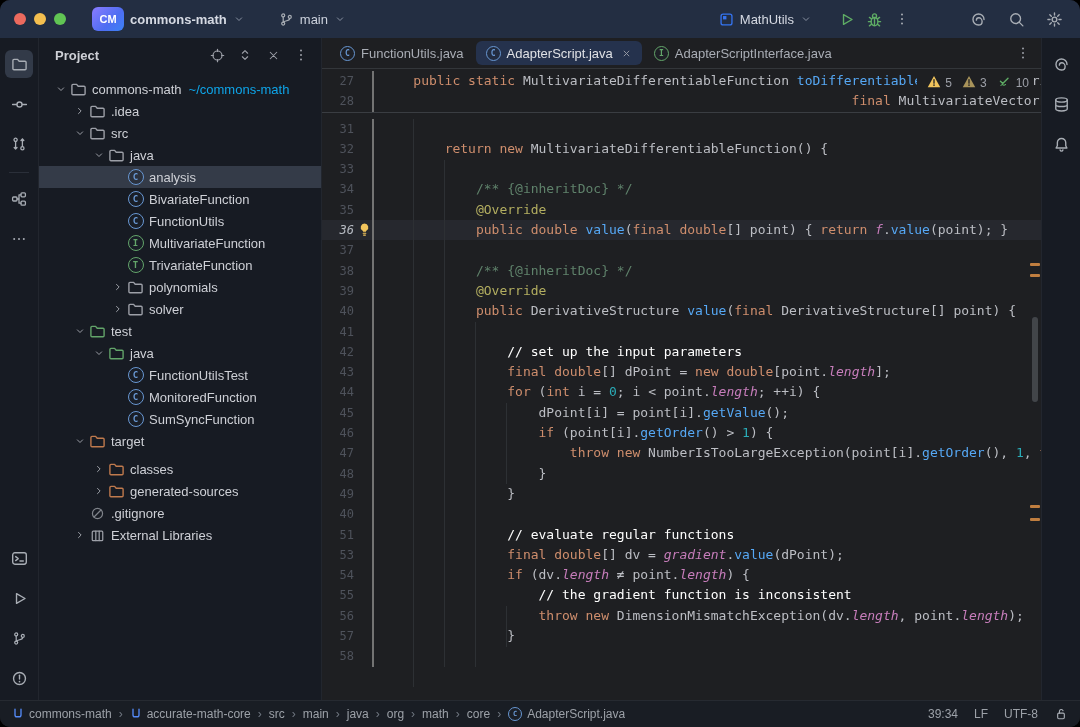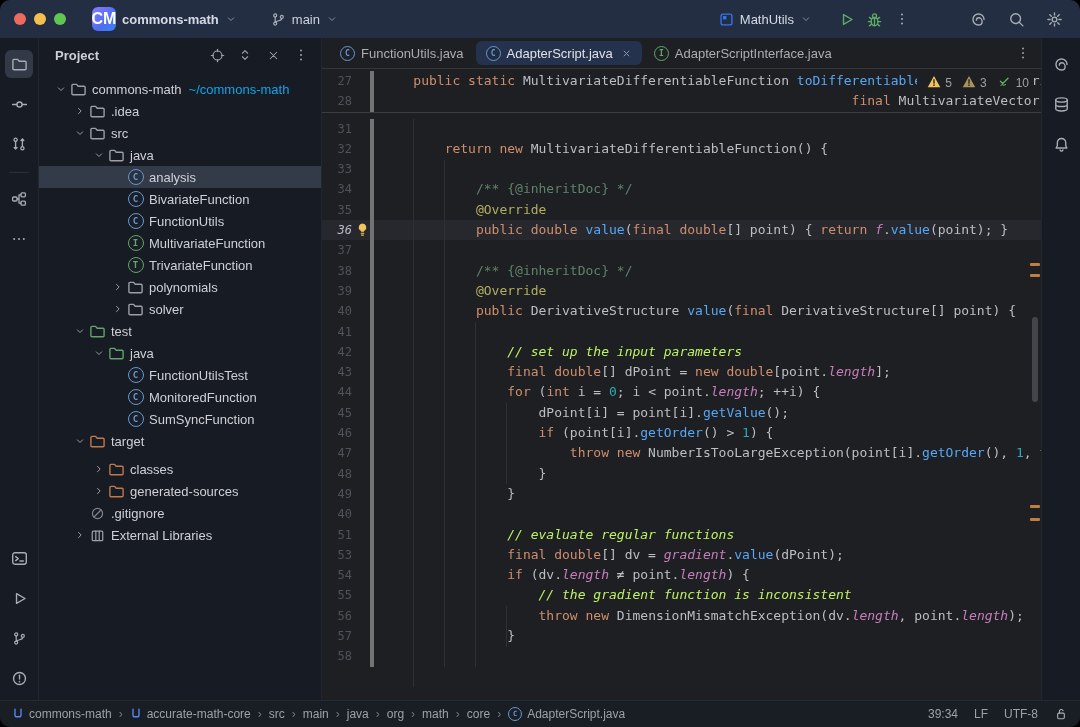--- a/index.html
+++ b/index.html
@@ -4,21 +4,21 @@
 <style>
   html,body{margin:0;padding:0;background:#000;}
   body{width:1080px;height:727px;font-family:"Liberation Sans","DejaVu Sans",sans-serif;-webkit-font-smoothing:antialiased;}
   .window{width:1080px;height:727px;border-radius:10px;overflow:hidden;background:#1e1f22;display:flex;flex-direction:column;}
 
   
   .titlebar{height:38px;flex:0 0 38px;background:#232e42;display:flex;align-items:center;color:#d6dae3;font-size:13px;}
   .traffic{display:flex;gap:8px;margin-left:14px;}
   .tl{width:12px;height:12px;border-radius:50%;}
   .tl.red{background:#ec6a5e}.tl.yellow{background:#f4bf4f}.tl.green{background:#61c554}
-  .cm-chip{width:24px;height:24px;border-radius:6px;margin-left:26px;background:linear-gradient(135deg,#8a7bff,#4e6ef2 60%,#3b82f6);display:flex;align-items:center;justify-content:center;font-size:16px;font-weight:700;color:#fff;}
+  .cm-chip{width:32px;height:24px;border-radius:6px;margin-left:26px;background:linear-gradient(135deg,#8a7bff,#4e6ef2 60%,#3b82f6);display:flex;align-items:center;justify-content:center;font-size:11px;font-weight:700;color:#fff;}
   .tb-widget{display:flex;align-items:center;gap:6px;padding:4px 6px;border-radius:6px;cursor:default;}
   .proj-name{font-weight:600;}
   .chev{color:#8b93a3;display:inline-flex;}
   .branch-widget{margin-left:22px;color:#ccd2dd;}
   .run-widget{margin-left:auto;}
   .tb-btn{display:inline-flex;align-items:center;justify-content:center;width:28px;height:28px;border-radius:6px;}
   .tb-right{display:flex;align-items:center;gap:10px;margin-left:48px;margin-right:12px;}
   .icon{display:inline-flex;align-items:center;justify-content:center;color:#a8adb4;}
   .icon svg{display:block;}
   .green-ic{color:#5fad65;}
@@ -54,30 +54,30 @@
   
   .editor-col{flex:1;display:flex;flex-direction:column;background:#1e1f22;min-width:0;}
   .tabbar{height:30px;flex:0 0 30px;display:flex;align-items:center;border-bottom:1px solid #33363a;padding-left:8px;}
   .tab{display:flex;align-items:center;gap:6px;height:24px;padding:0 10px;border-radius:6px;font-size:13px;color:#a9adb5;margin-right:2px;}
   .tab.active{background:#25324d;color:#dfe1e5;}
   .tab .cico{width:13px;height:13px;font-size:8px;}
   .tab-close{color:#9da0a8;margin-left:2px;display:inline-flex;}
   .tab-kebab{margin-left:auto;margin-right:10px;color:#9da0a8;}
   .editor{flex:1;position:relative;overflow:hidden;font-family:"DejaVu Sans Mono",monospace;font-size:13px;}
   .cl{height:20.3px;line-height:20.3px;display:flex;white-space:pre;}
-  .cl .ln{width:52px;flex:0 0 52px;text-align:right;padding-right:18px;box-sizing:border-box;color:#4e525b;border-right:4px solid #737373;position:relative;font-size:12px;}
+  .cl .ln{width:52px;flex:0 0 52px;text-align:right;padding-right:18px;box-sizing:border-box;color:#4e525b;border-right:2px solid #737373;position:relative;font-size:12px;}
   .cl .ct{padding-left:8px;}
   .cl.current{background:#26282e;}
   .cl.current .ln{color:#b6bac2;font-style:italic;}
   .bulb{position:absolute;right:1px;top:2px;}
   .sticky{border-bottom:1px solid #3a3d42;padding-top:2px;}
   .code-body{padding-top:6px;position:relative;}
   .guide{position:absolute;width:1px;background:#2d3034;}
   .s-k{color:#CF8E6D}.s-p{color:#BCBEC4}.s-m{color:#56A8F5}.s-f{color:#C77DBB;font-style:italic}
-  .s-n{color:#2AACB8}.s-c{color:#bef264;font-style:italic}.s-d{color:#5F826B;}.s-a{color:#B3AE60}
+  .s-n{color:#2AACB8}.s-c{color:#ffffff;}.s-d{color:#5F826B;}.s-a{color:#B3AE60}
   .inspections{position:absolute;top:3px;right:8px;background:#1e1f22;display:flex;align-items:center;gap:10px;padding:2px 4px 2px 10px;font-family:"Liberation Sans",sans-serif;font-size:12px;color:#9da0a8;}
   .insp{display:flex;align-items:center;gap:4px;}
   .sb-thumb{position:absolute;right:3px;top:248px;width:6px;height:85px;border-radius:3px;background:rgba(110,115,122,.45);}
   .stripe{position:absolute;right:1px;width:10px;height:3px;border-radius:1px;background:#c07e3f;}
 
   
   .statusbar{height:26px;flex:0 0 26px;background:#191d24;border-top:1px solid #262a31;display:flex;align-items:center;font-size:12px;color:#9ca1a8;}
   .crumbs{display:flex;align-items:center;gap:7px;padding-left:12px;white-space:nowrap;overflow:hidden;}
   .crumb{display:flex;align-items:center;gap:5px;}
   .crumb-sep{color:#6f7680;}

